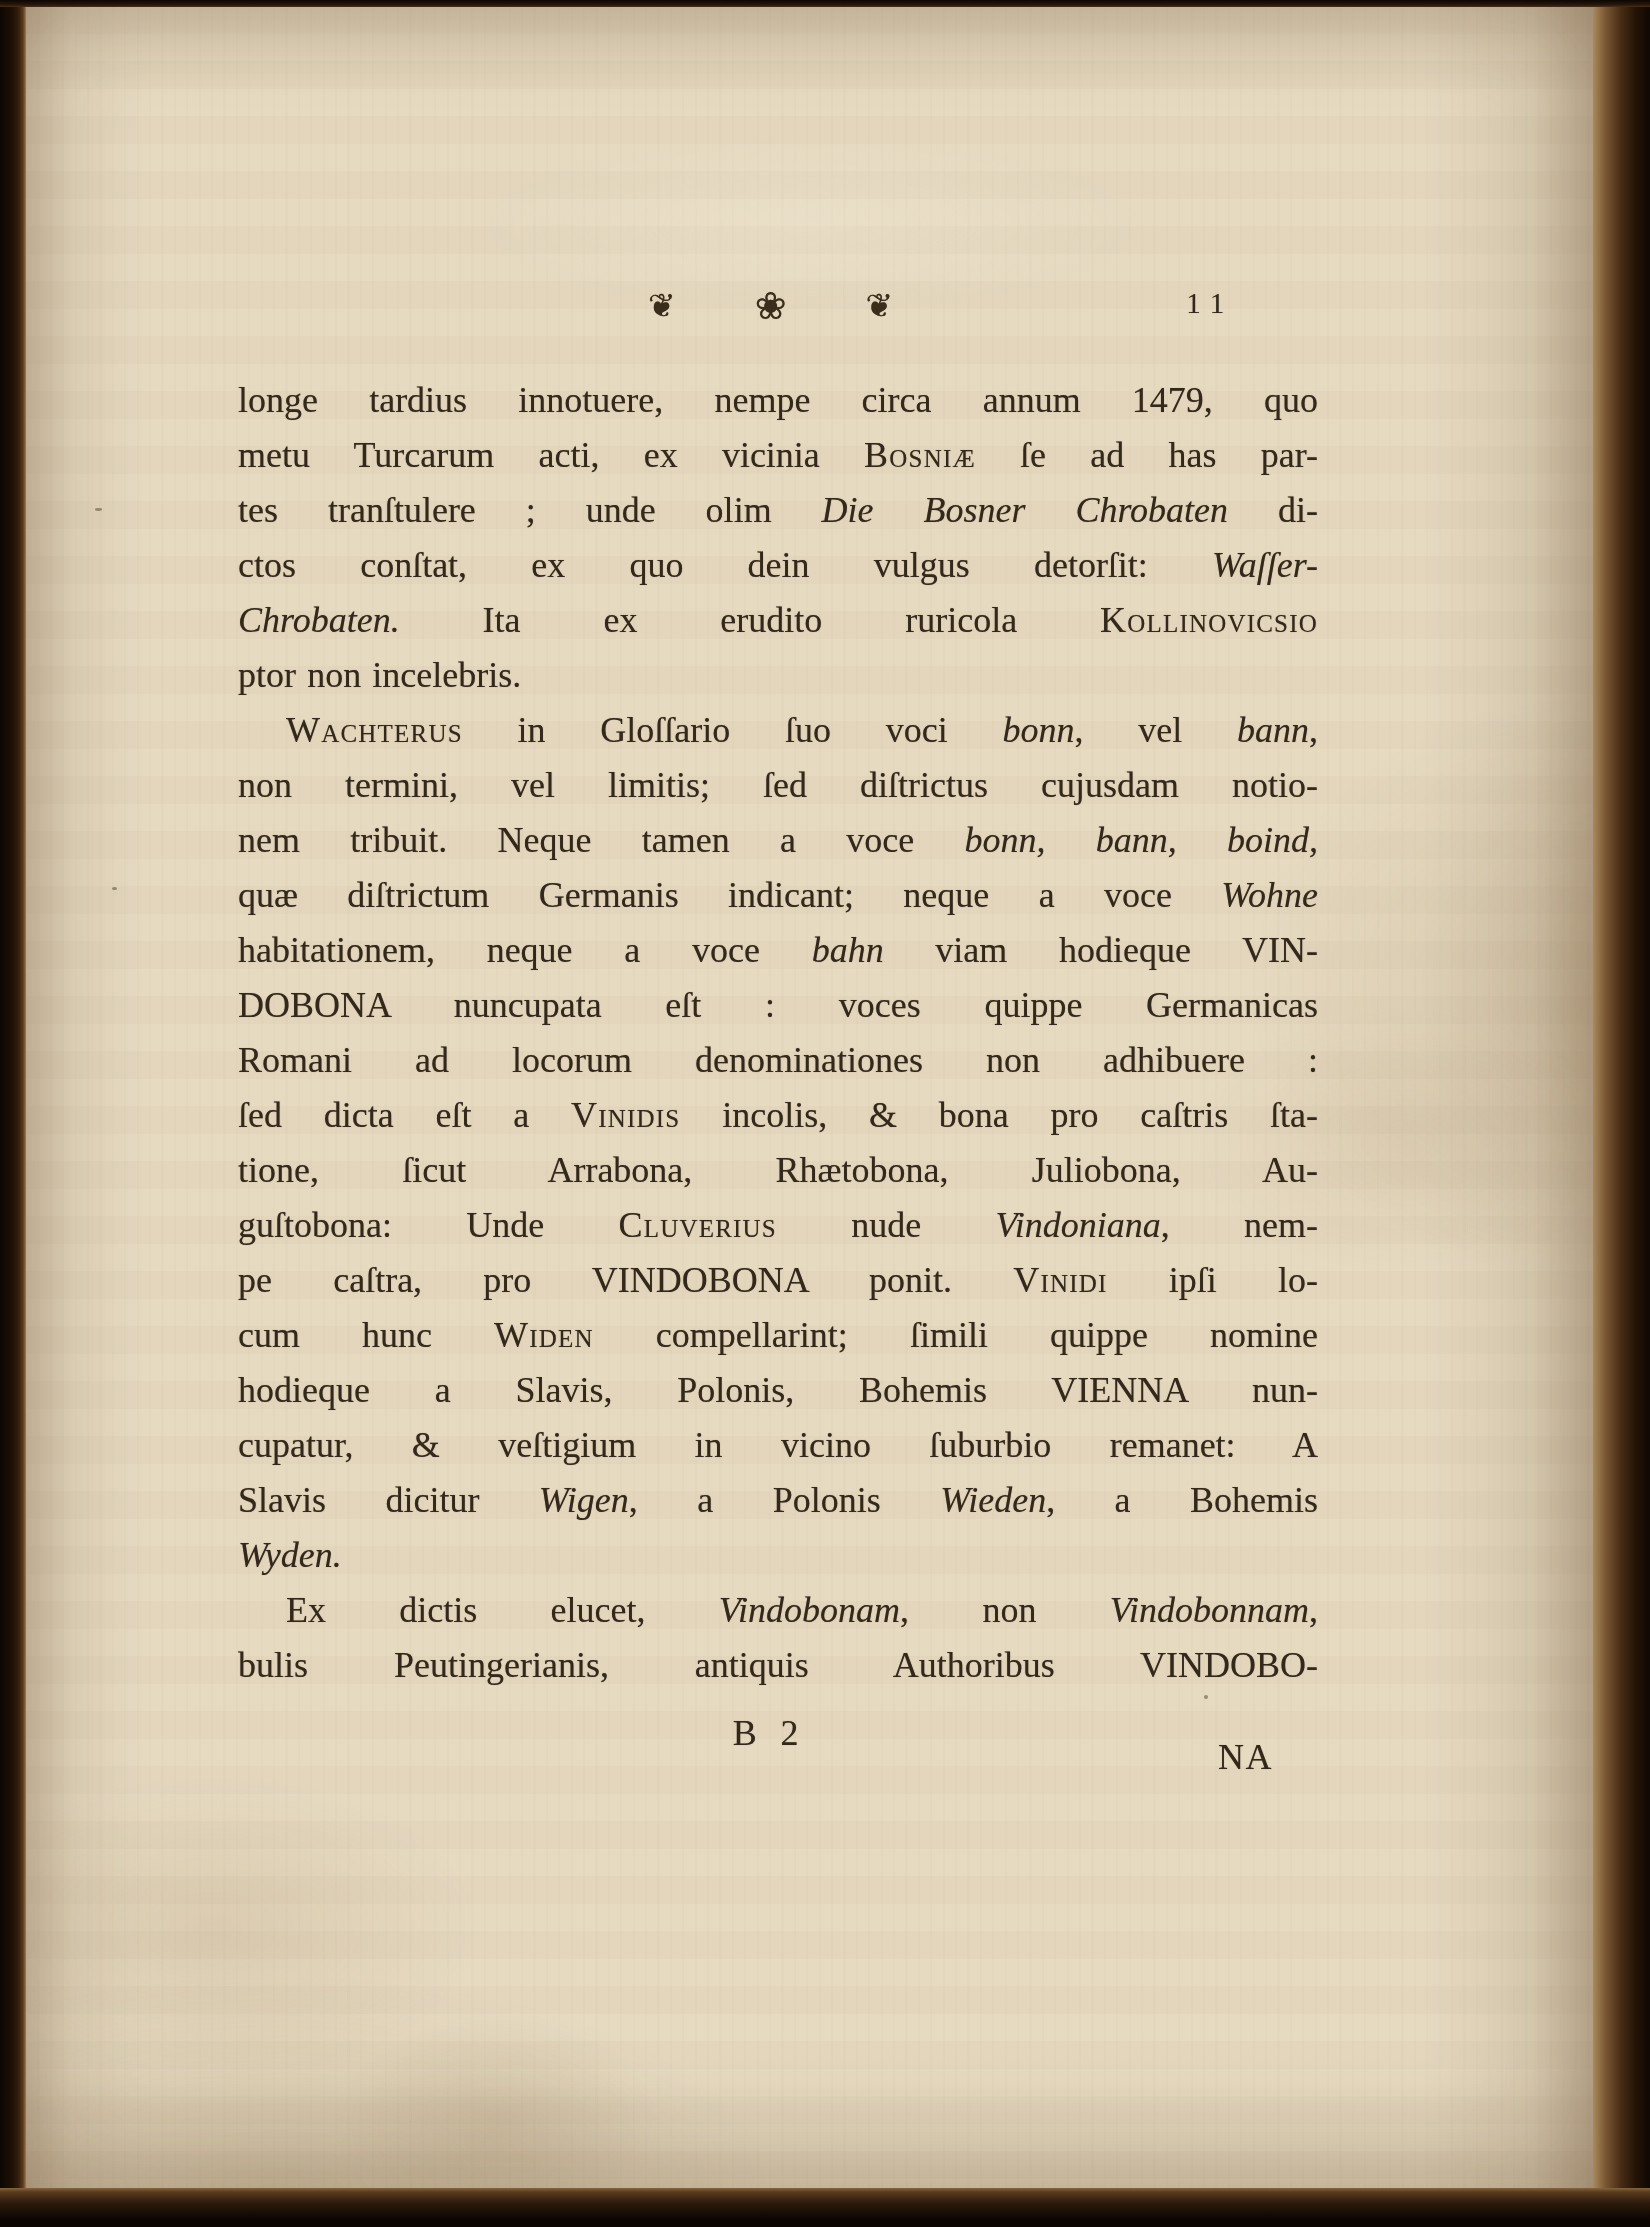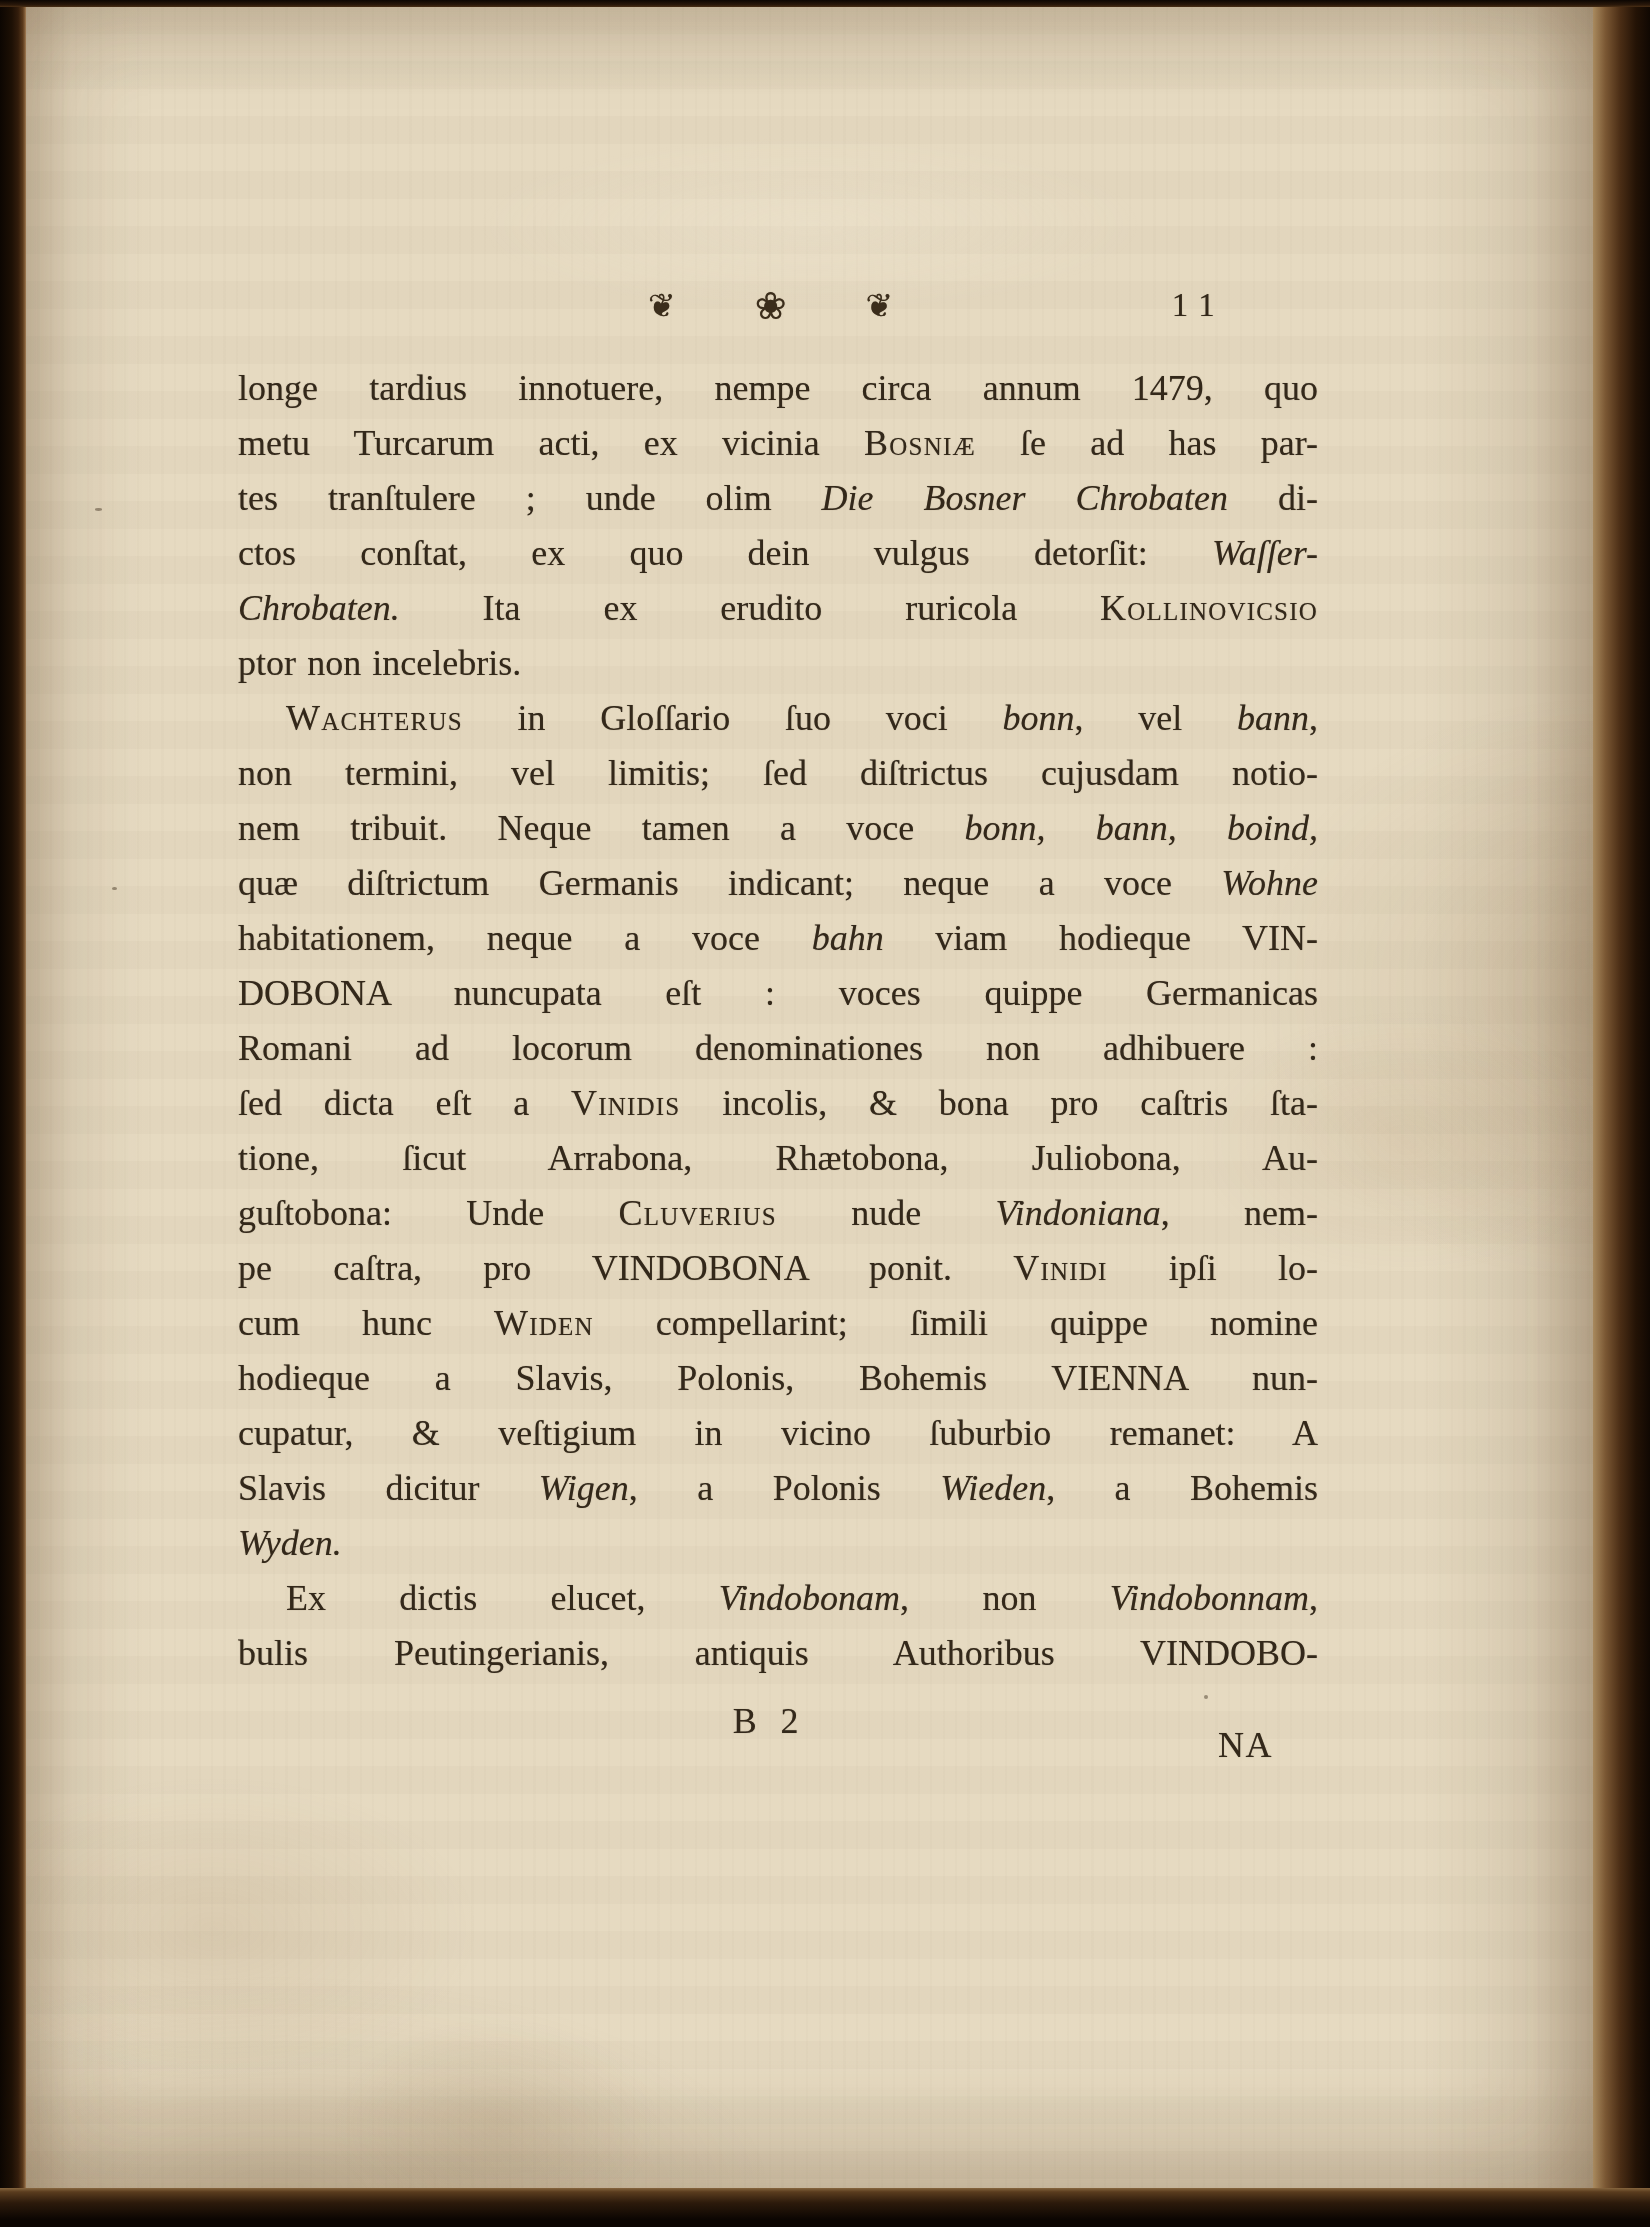--- a/index.html
+++ b/index.html
@@ -57,25 +57,25 @@
   }
   .header-row { position:relative; height:55px; }
   .ornaments {
     position:absolute; left:50%; top:0; transform:translateX(-53%);
     display:flex; gap:79px; align-items:center;
     font-size:33px; color:#3b2d1b;
     text-shadow:0 0 0.7px rgba(59,45,27,0.6);
   }
   .fleuron.center { font-size:38px; }
   .page-number {
-    position:absolute; right:92px; top:2.9px;
-    font-size:33px; letter-spacing:0.34em; color:#33281a;
+    position:absolute; right:84px; top:2.9px;
+    font-size:29px; letter-spacing:0.34em; color:#33281a;
     text-shadow:0 0 0.7px rgba(51,40,26,0.55);
   }
-  .body-text { margin-top:22px; }
+  .body-text { margin-top:34px; }
   .line {
     font-size:36px; line-height:55px;
     text-align:justify; text-align-last:justify;
     text-shadow:0 0 0.9px rgba(47,36,23,0.45);
     word-spacing:0.06em;
   }
   .line.no-just { text-align-last:left; }
   .line.indent { text-indent:48px; }
   .seg-n { }
   .seg-i { font-style:italic; }

